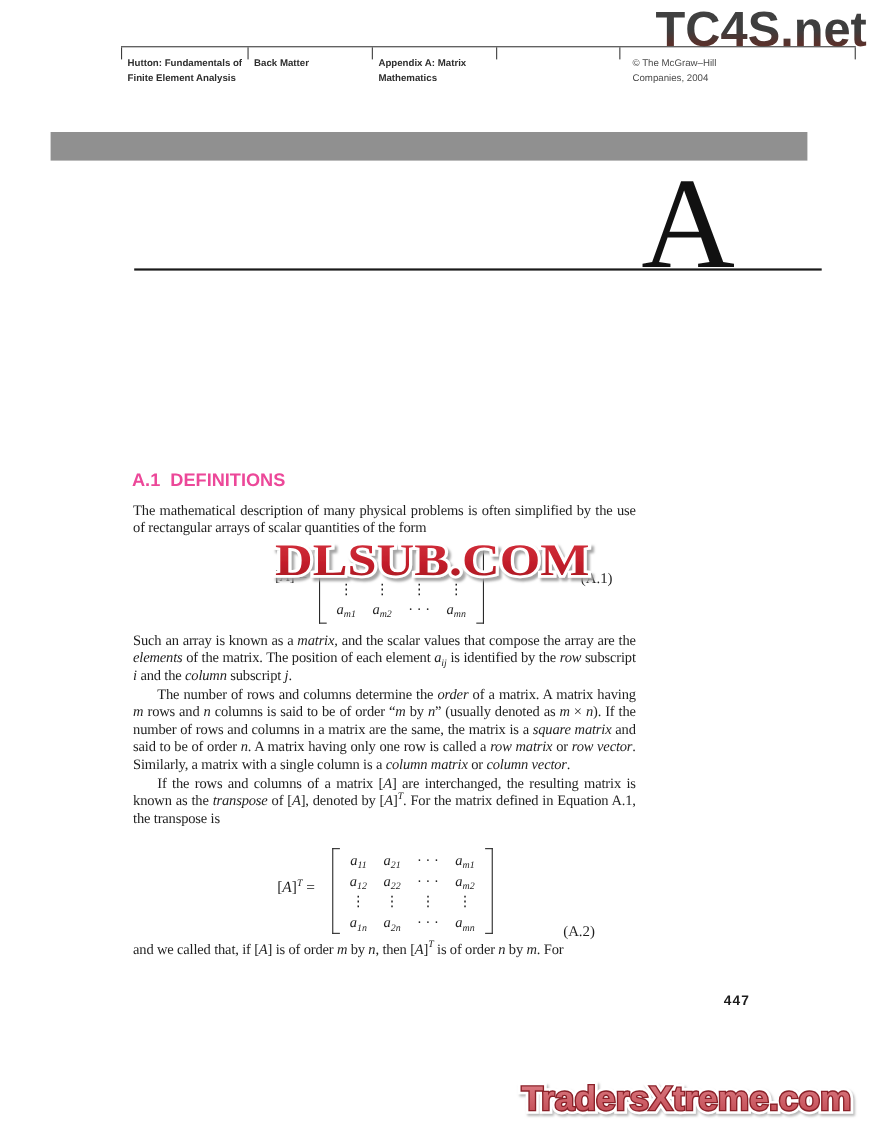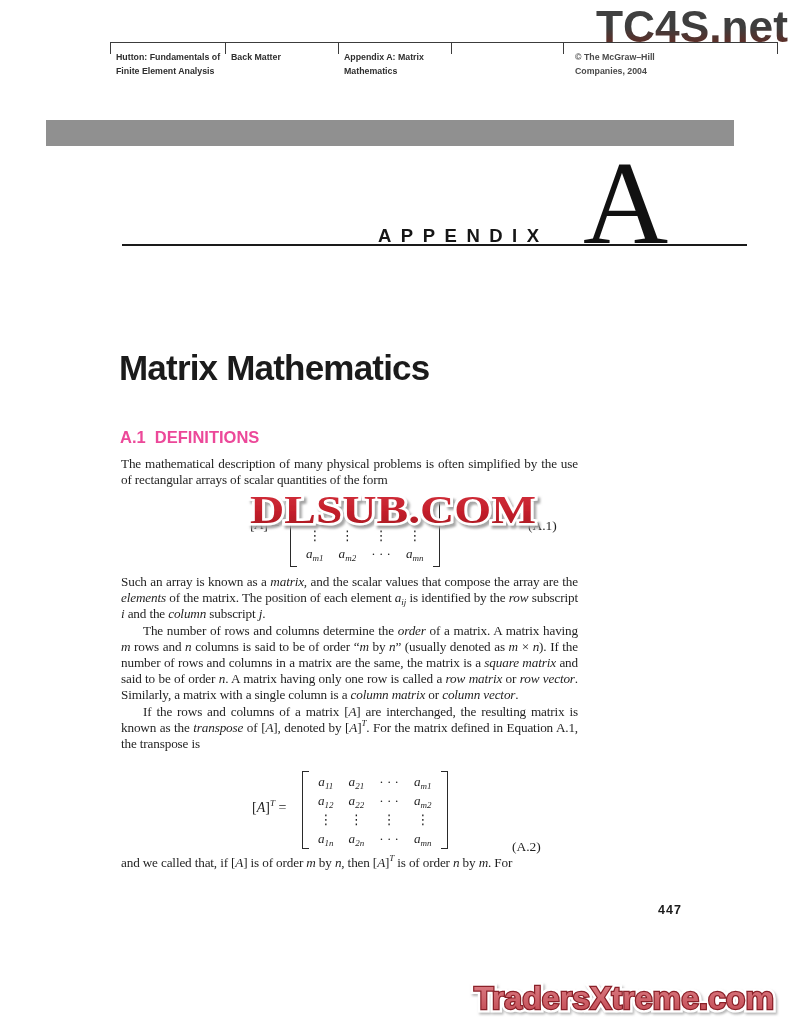--- a/index.html
+++ b/index.html
@@ -11,21 +11,21 @@
   .abs{position:absolute;}
   .it{font-style:italic;}
   sub{font-size:9px;line-height:0;vertical-align:-3px;letter-spacing:0;}
   sup{font-size:9px;line-height:0;vertical-align:6px;}
 
   
   .hdr{left:110px;top:42px;width:668px;height:46px;border-top:1.2px solid #3c3c3c;}
   .hdr .tick{position:absolute;top:0;width:1px;height:11px;background:#3c3c3c;}
   .hcol{position:absolute;top:8px;font-family:"Liberation Sans",sans-serif;
         font-size:8.8px;font-weight:bold;line-height:13.5px;color:#2e2e2e;white-space:nowrap;}
-  .hcol.light{font-weight:bold;color:#4a4a4a;}
+  .hcol.light{font-weight:normal;color:#4a4a4a;}
 
   
   .graybar{left:46px;top:120px;width:688px;height:26px;background:#909090;}
 
   
   .apx-rule{left:122px;top:244px;width:625px;height:1.5px;background:#1a1a1a;}
   .apx-word{left:378px;top:225px;font-family:"Liberation Sans",sans-serif;
             font-size:18.5px;font-weight:bold;letter-spacing:9.5px;color:#161616;}
   .apx-letter{left:583px;top:145px;font-family:"Liberation Serif",serif;
               font-size:118px;line-height:1;color:#111;}
@@ -109,25 +109,23 @@
       <div>Mathematics</div>
     </div>
     <div class="hcol light" style="left:465px">
       <div>© The McGraw–Hill</div>
       <div>Companies, 2004</div>
     </div>
   </div>
 
   <div class="abs graybar"></div>
 
-  <div class="abs apx-word">APPENDIX</div>
   <div class="abs apx-letter">A</div>
   <div class="abs apx-rule"></div>
 
-  <h1 class="abs title" style="margin:0">Matrix Mathematics</h1>
 
   <h2 class="abs section" style="margin:0">A.1  DEFINITIONS</h2>
 
   <div class="abs body-par p-first"><span>The mathematical description of many physical problems is often simplified by the use of rectangular arrays of scalar quantities of the form</span></div>
 
   <div class="abs eq-lhs lhs-a1"><span>[</span><span class="it">A</span><span>] =</span></div>
   <div class="abs matrix m-a1">
     <div class="br l"></div>
     <div class="mgrid g-a1">
         <span class="mcell">⋮</span>

